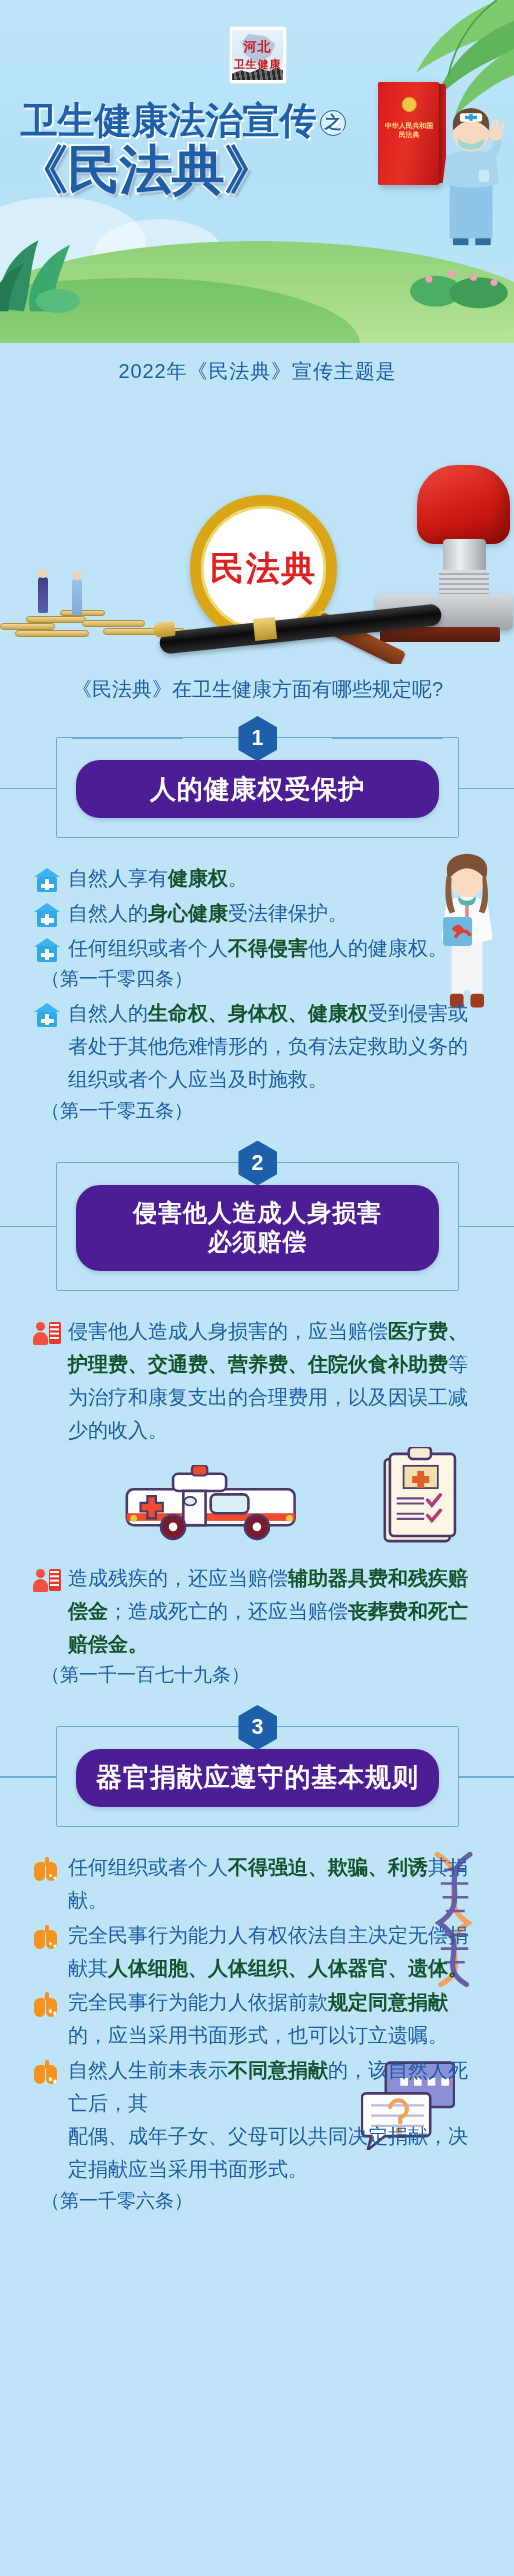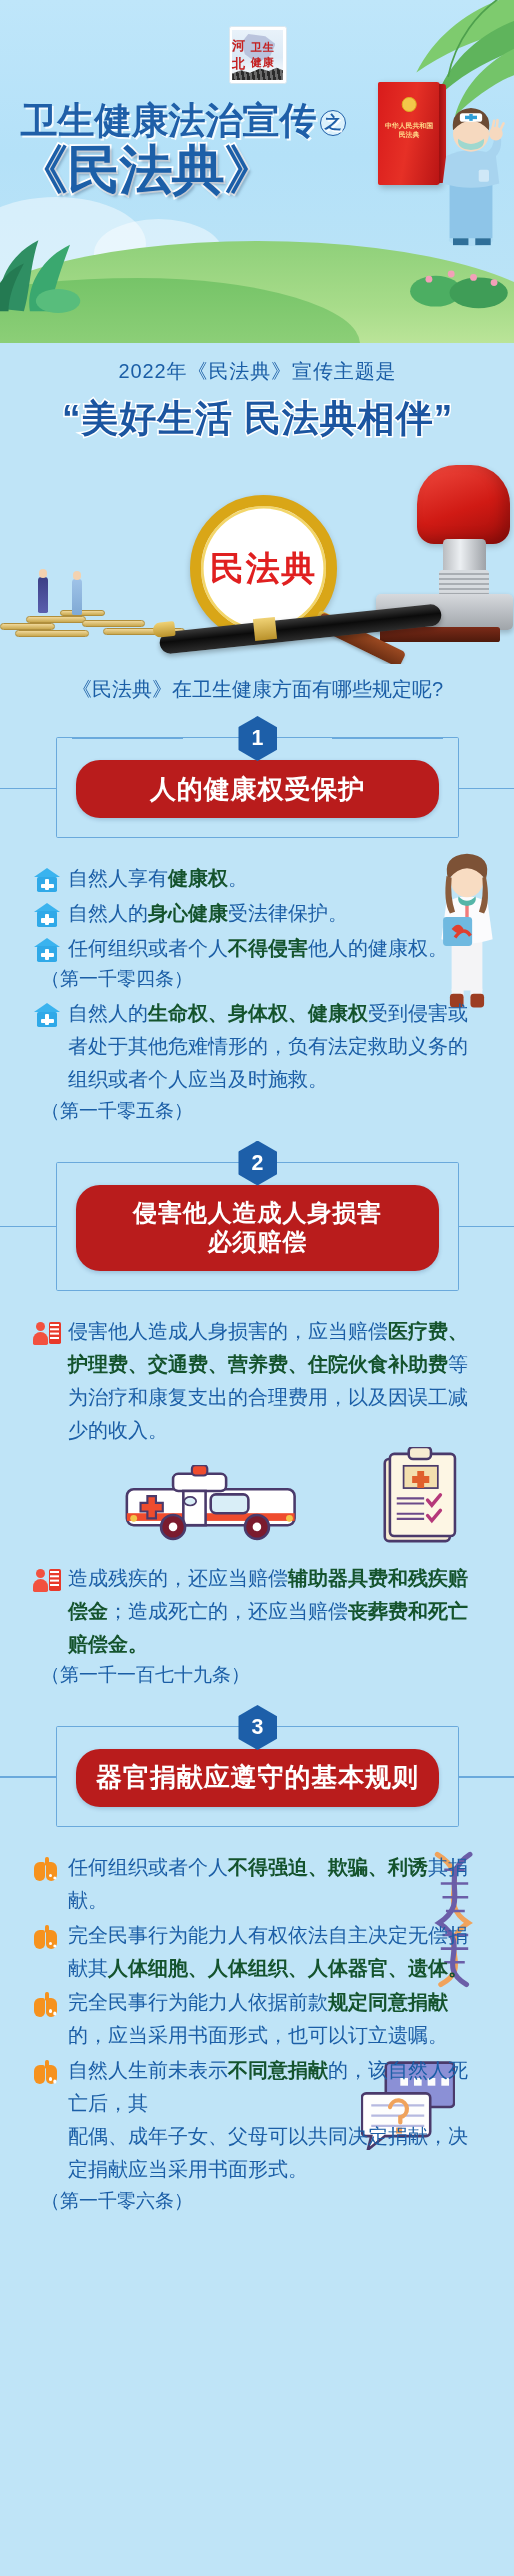--- a/index.html
+++ b/index.html
@@ -43,21 +43,21 @@
   }
 
   .logo {
     position:absolute; left:50%; transform:translateX(-50%); top:26px;
     width:58px; height:58px; background:#fff; border:0.9px solid #d9e7ef;
     border-radius:2.6px; overflow:hidden;
   }
   .logo-inner {
     position:absolute; inset:2.6px;
     background:linear-gradient(180deg,#e9f2fa 0%,#dbe9f5 55%,#ffffff 100%);
-    display:flex; flex-direction:row; align-items:center; 
+    display:flex; flex-direction:column; align-items:center; justify-content:center;
   }
   .logo-map {
     position:absolute; left:9.4px; top:4.3px; width:34px; height:29px;
     background:#b3bcd8; clip-path:polygon(20% 0,70% 8%,100% 35%,85% 75%,45% 100%,10% 70%,0 30%);
     opacity:.85;
   }
   .logo-t1, .logo-t2 {
     position:relative; z-index:2; color:#c81f1f; font-weight:bold;
     font-family:"Liberation Serif","DejaVu Serif",serif; letter-spacing:0.9px;
     text-shadow:0 0 0.9px rgba(0,0,0,.15);
@@ -237,21 +237,21 @@
     width:39px; height:45px; z-index:3;
   }
   .hex {
     width:39px; height:45px; background:#1d5fa9;
     clip-path:polygon(50% 0,100% 25%,100% 75%,50% 100%,0 75%,0 25%);
     display:flex; align-items:center; justify-content:center;
     color:#fff; font-size:21.4px; font-weight:bold;
   }
   .sec-pill {
     position:absolute; left:19px; right:19px; top:22px; bottom:19px;
-    background:#b91c1c; border-radius:24px;
+    background:#4c1d95; border-radius:24px;
     display:flex; align-items:center; justify-content:center;
     color:#fff; font-size:26px; font-weight:bold; letter-spacing:0.9px;
     text-align:center; line-height:1.2;
     box-shadow:0 1.7px 4.3px rgba(10,50,100,.2);
   }
   .sec-pill.two { font-size:24px; }
 
   
   .body-block {
     position:relative; width:515px; background:#bfe4f7;
@@ -398,21 +398,20 @@
       <path d="M66 74 q14 -6 12 -26 l-8 -2 q0 16 -10 20 z" fill="#a8d4ef"></path>
       <circle cx="72" cy="44" r="8" fill="#f6d9bf"></circle>
       <path d="M68 38 l2 -9 M73 38 l1 -10 M77 40 l4 -8" stroke="#f6d9bf" stroke-width="3" stroke-linecap="round"></path>
       <path d="M22 166 h18 v8 h-18 z" fill="#2f6f99"></path>
       <path d="M48 166 h18 v8 h-18 z" fill="#2f6f99"></path>
     </svg>
   </div>
 
   <div class="theme">
     <div class="theme-line1">2022年《民法典》宣传主题是</div>
-    <div class="theme-line2">“美好生活  民法典相伴”</div>
   </div>
 
   <div class="scene">
     <div class="gavel-head"></div>
     <div class="gavel-neck"></div>
     <div class="gavel-grip"></div>
     <div class="block"></div>
     <div class="block-wood"></div>
 
     <div class="coin-stack">

